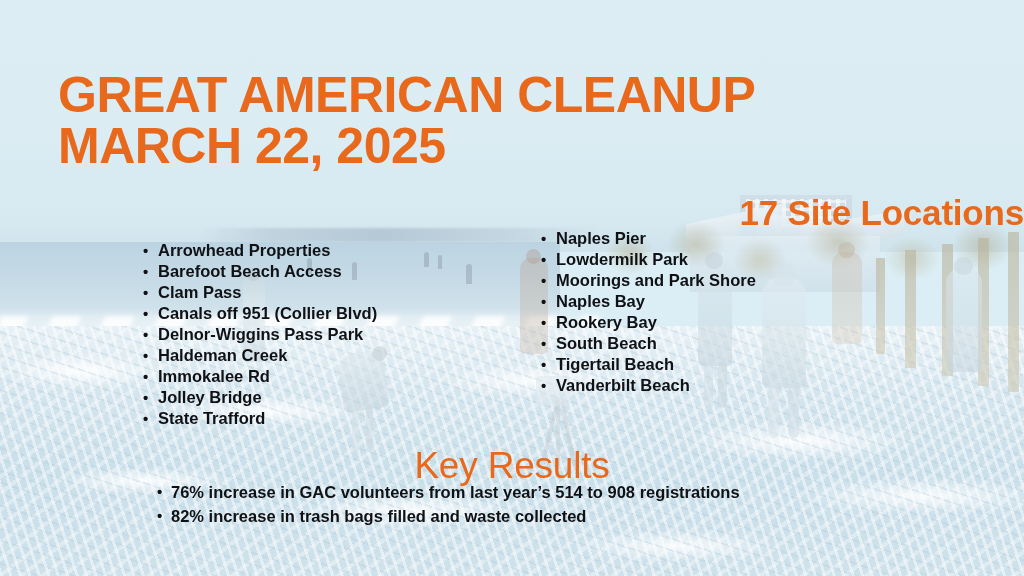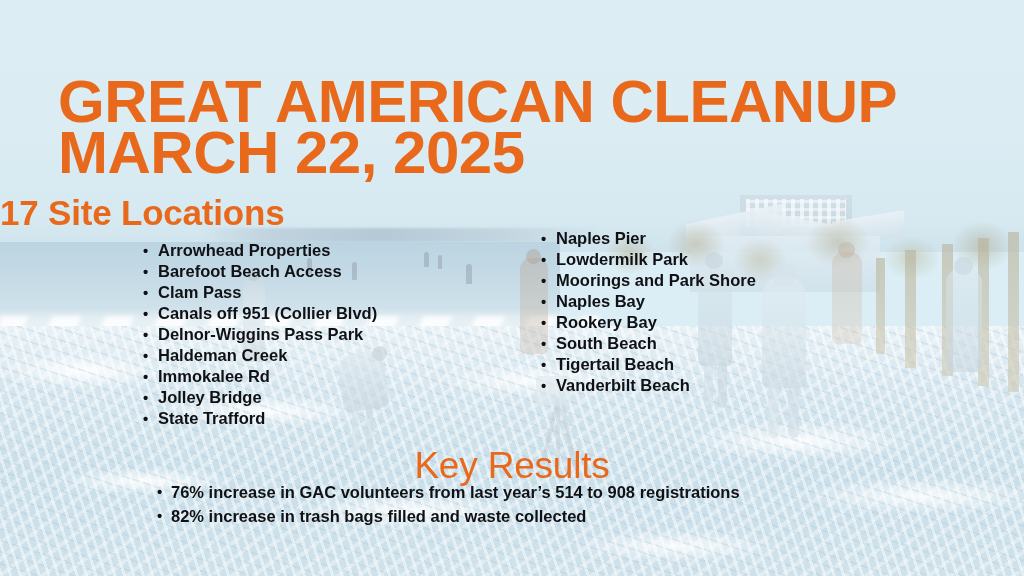--- a/index.html
+++ b/index.html
@@ -119,30 +119,30 @@
 
   
   .fig { position: absolute; opacity: .55; }
 
   
   .content { position: absolute; left: 0; top: 0; width: 100%; height: 100%; }
 
   .title {
     position: absolute; left: 58px; top: 36px; width: 900px;
     color: #e9691c;
-    font-size: 60px;
+    font-size: 50px;
     font-weight: 700;
     line-height: 51px;
     letter-spacing: -0.5px;
     white-space: pre-line;
   }
 
   .subtitle {
     position: absolute; left: 0; top: 164px; width: 1024px;
-    text-align: left;
+    text-align: right;
     color: #e9691c;
     font-size: 35px;
     font-weight: 700;
     letter-spacing: -0.2px;
   }
 
   .lists { position: absolute; left: 0; top: 228px; width: 1024px; }
   .col { position: absolute; }
   .col-left  { left: 131px; }
   .col-right { left: 541px; }

